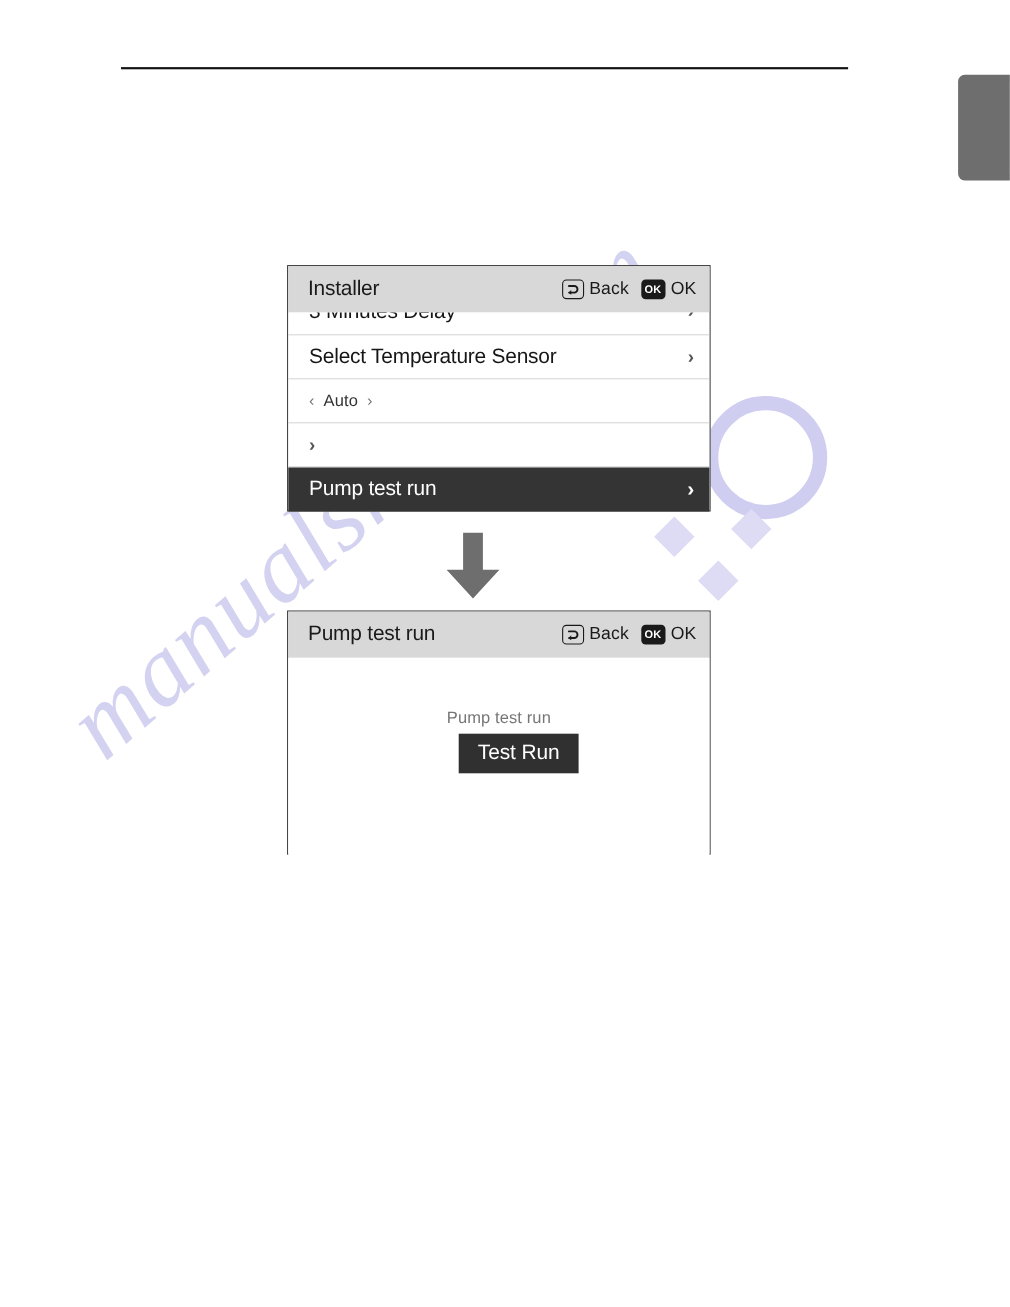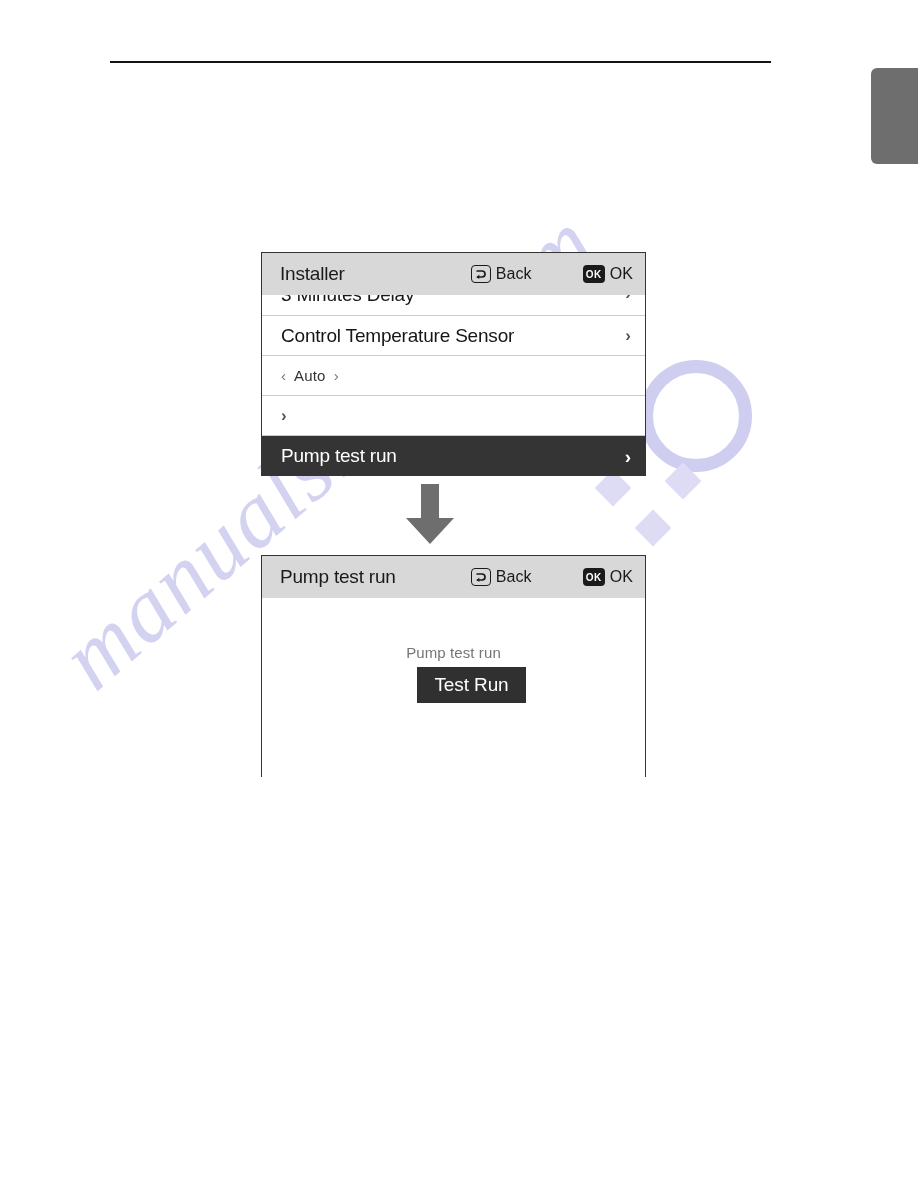--- a/index.html
+++ b/index.html
@@ -105,21 +105,20 @@
   .header-actions {
     display: flex;
     align-items: center;
     gap: 11px;
     flex: 0 0 auto;
   }
   .hdr-btn {
     display: flex;
     align-items: flex-end;
     gap: 5px;
-    margin-left: 40px;
   }
   .hdr-btn-label {
     font-size: 16px;
     color: #1a1a1a;
     letter-spacing: 0.1px;
   }
   .icon-back {
     width: 20px;
     height: 18px;
     border: 1.6px solid #1a1a1a;
@@ -142,21 +141,21 @@
     display: flex;
     align-items: center;
     justify-content: center;
     letter-spacing: 0.3px;
     box-sizing: border-box;
   }
 
   
   #panel-installer {
     left: 261px;
-    top: 252px;
+    top: 241px;
     width: 385px;
     height: 224px;
   }
   .menu-list {
     position: relative;
     height: 182px;
     overflow: hidden;
   }
   .menu-row {
     height: 40px;
@@ -303,21 +302,21 @@
   </div>
 
   <div class="menu-list">
 
     <div class="menu-row clipped">
       <span class="menu-label">3 Minutes Delay</span>
       <span class="chev">›</span>
     </div>
 
     <div class="menu-row">
-      <span class="menu-label">Control Temperature Sensor</span>
+      <span class="menu-label">Select Temperature Sensor</span>
       <span class="chev">›</span>
     </div>
 
     <div class="menu-row">
       <span class="value-stepper">
         <span class="step-chev">‹</span>
         <span class="step-value">Auto</span>
         <span class="step-chev">›</span>
       </span>
     </div>

